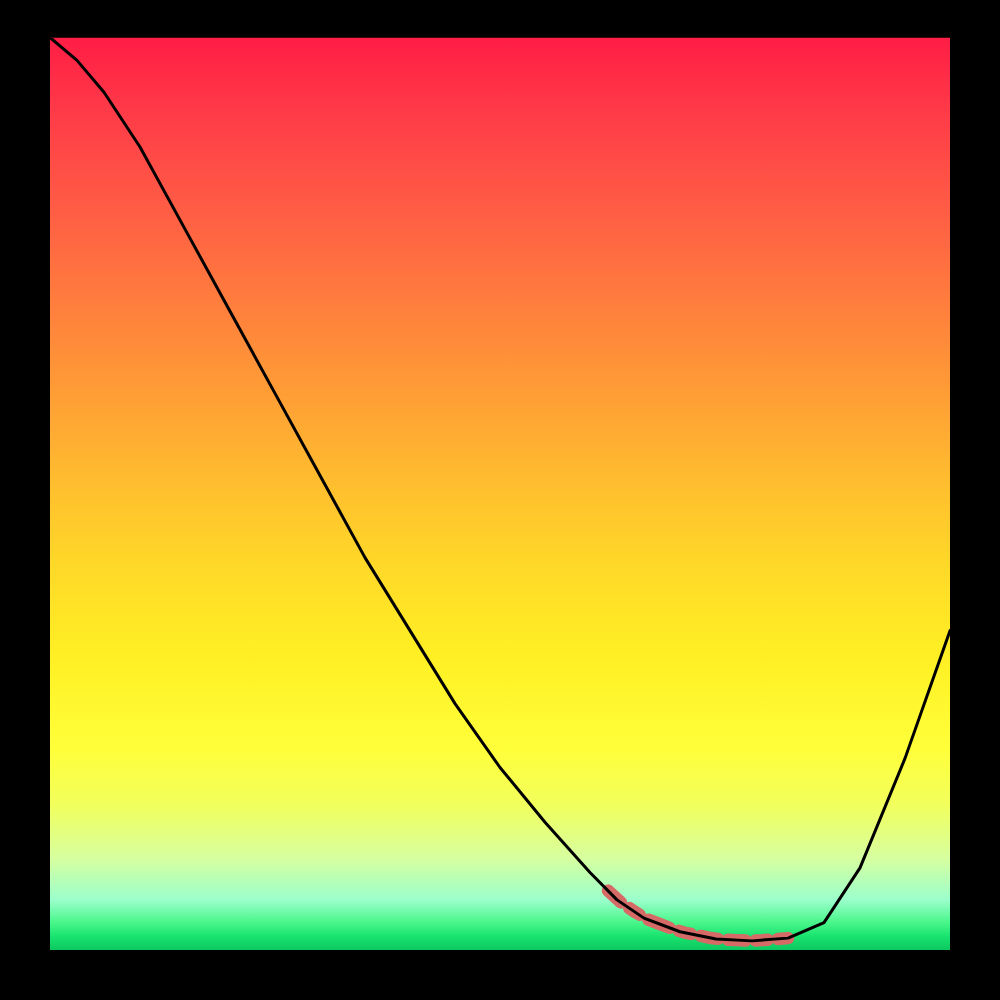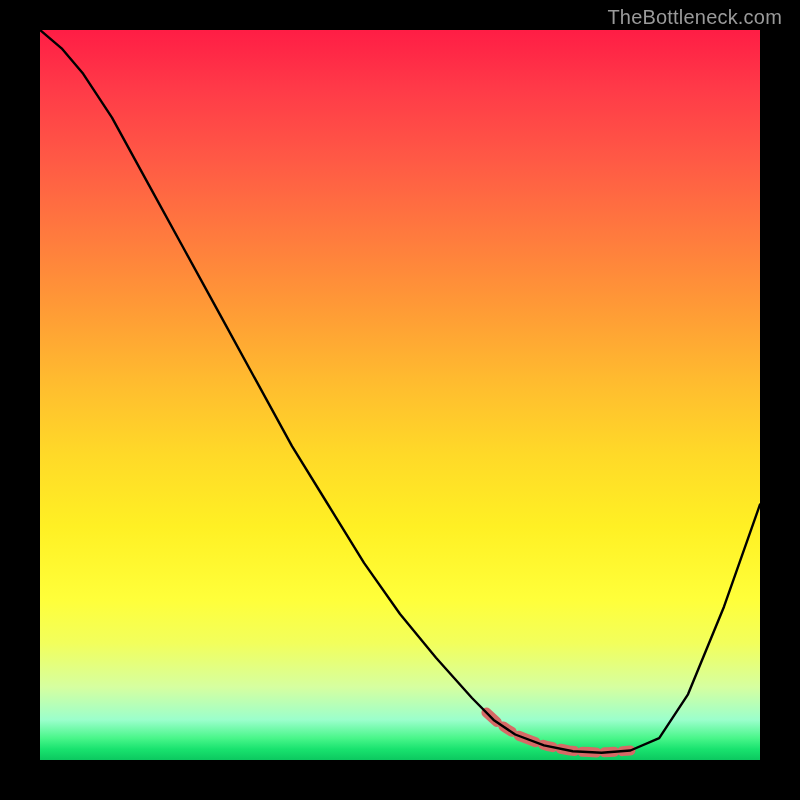--- a/index.html
+++ b/index.html
@@ -81,21 +81,20 @@
     stroke-width: 10;
     stroke-linecap: round;
     stroke-dasharray: 14 8 10 8 18 8 10 8 14 8;
   }
 </style>
 </head>
 <body>
 
 <div class="frame">
 
-  <div class="watermark">TheBottleneck.com</div>
 
   <div class="plot-area">
 
     <div class="gradient-bg"></div>
 
     <svg class="curve-layer" viewBox="0 0 720 730" preserveAspectRatio="none">
 
       <path class="flat-highlight" d="M446.4 682.5 L456.7 691.9 L467.0 698.9 L477.3 705.2 L487.5 709.1 L497.8 713.1 L508.1 716.2 L518.4 718.3 L528.7 720.4 L539.0 721.6 L549.3 722.1 L559.5 722.6 L569.8 722.1 L580.1 721.3 L590.4 720.5"></path>
 
       <path class="curve-main" d="M0.0 0.0 L21.6 18.3 L43.2 43.8 L72.0 87.6 L108.0 153.3 L144.0 219.0 L180.0 284.7 L216.0 350.4 L252.0 416.1 L288.0 474.5 L324.0 532.9 L360.0 584.0 L396.0 627.8 L432.0 668.0 L453.6 689.9 L475.2 704.5 L504.0 715.4 L532.8 721.2 L561.6 722.7 L590.4 720.5 L619.2 708.1 L648.0 664.3 L684.0 576.7 L720.0 474.5"></path>

